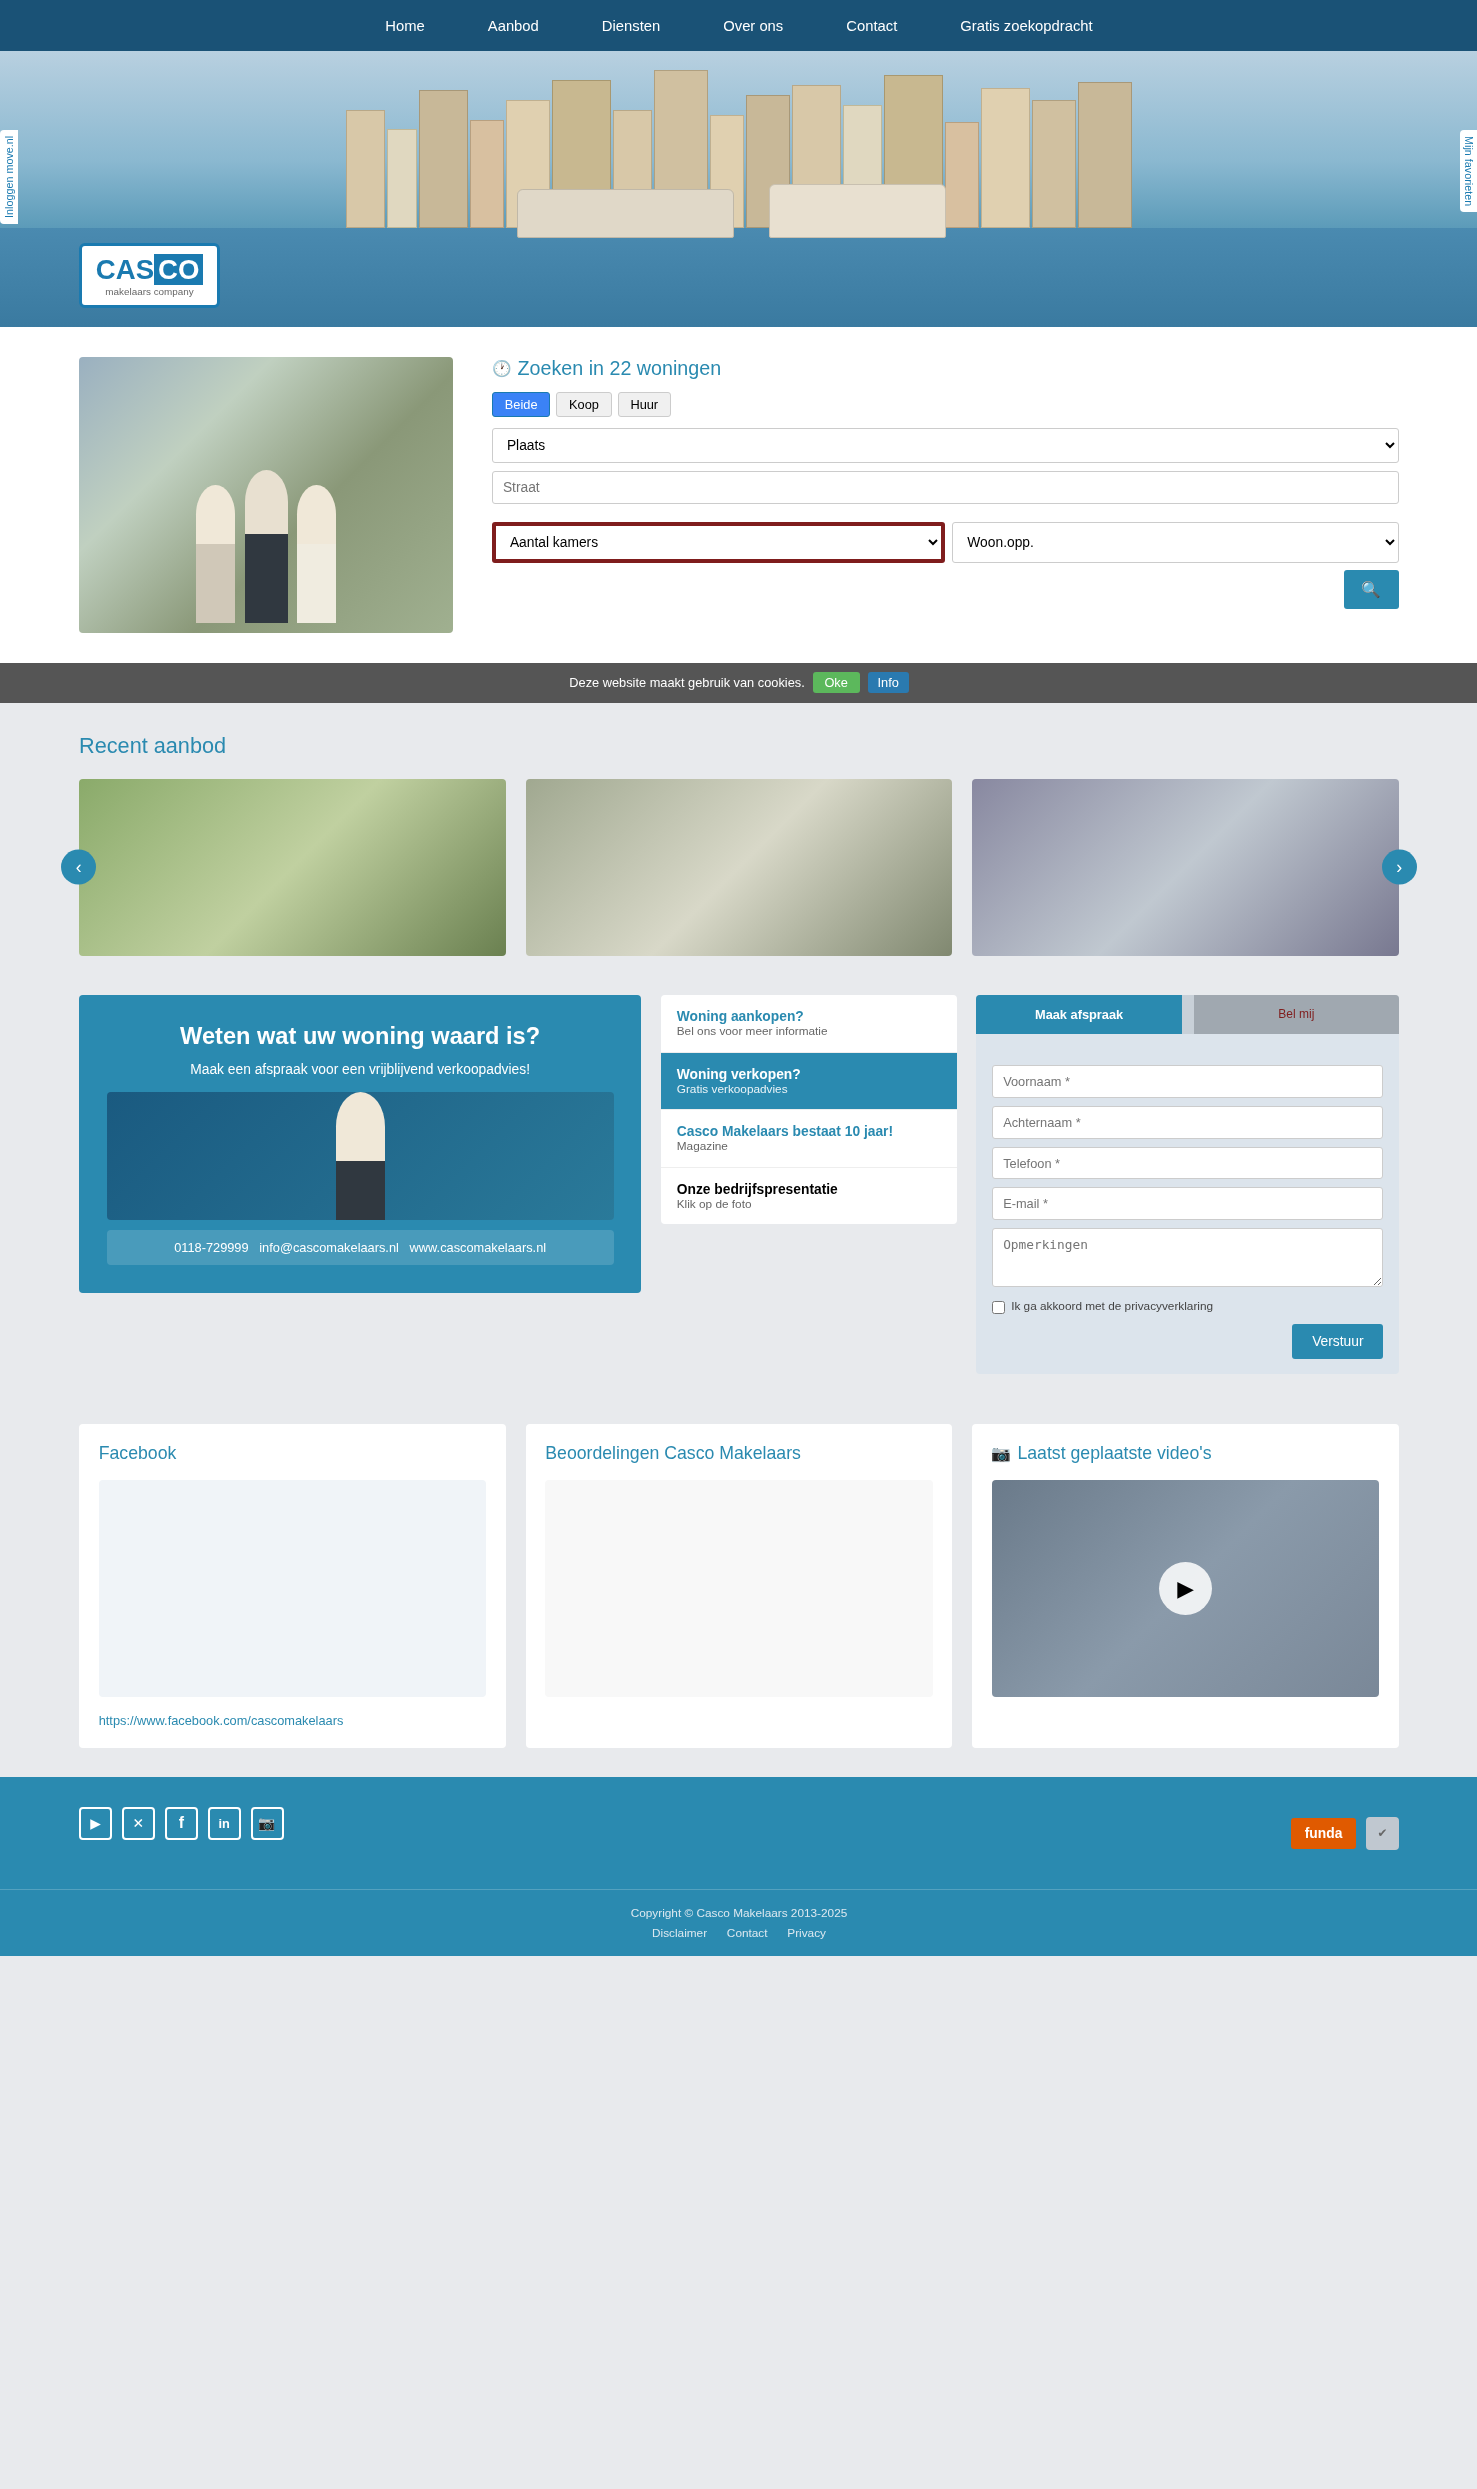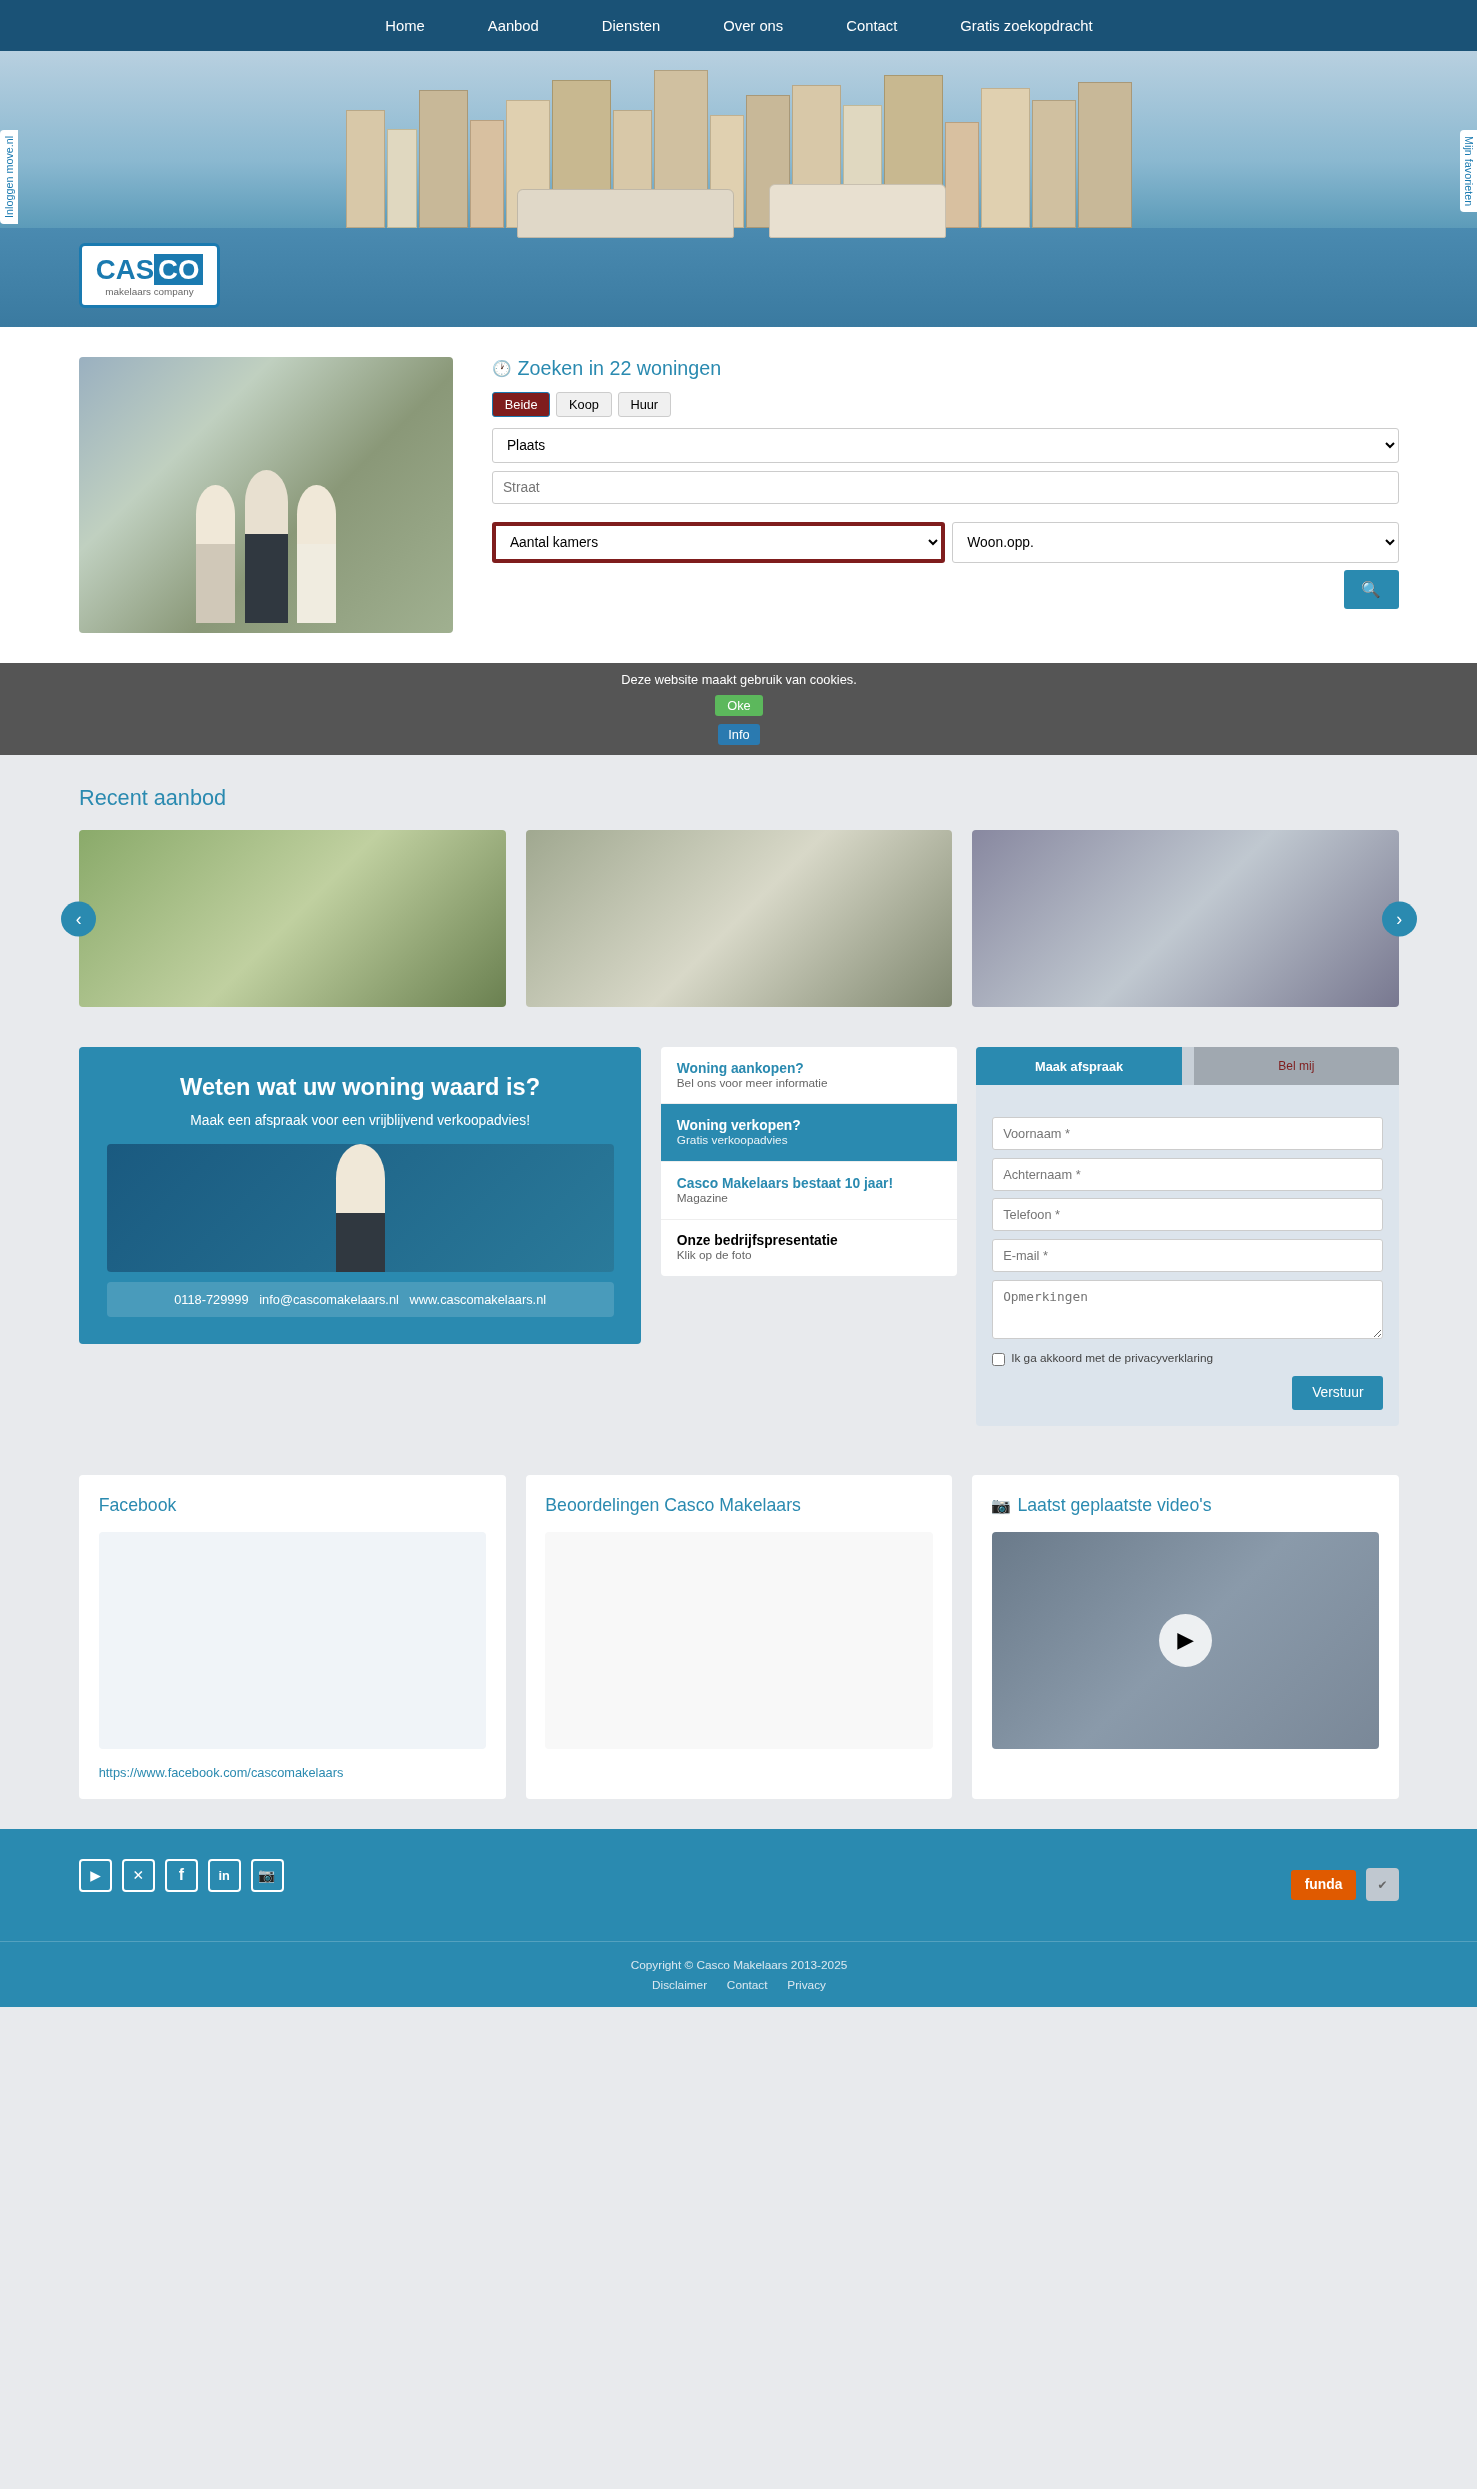--- a/index.html
+++ b/index.html
@@ -11,27 +11,27 @@
     .logo-badge { position: absolute; bottom: 19.7px; left: 79px; background: #fff; border: 3px solid #1a7ab0; border-radius: 5.9px; padding: 7.9px 13.8px; }
     .side-login { position: absolute; left: 0; top: 79px; writing-mode: vertical-rl; transform: rotate(180deg); font-size: 10.8px; color: #1a7ab0; background: #fff; padding: 5.9px 3px; border-radius: 0 3.9px 3.9px 0; }
     .side-fav { position: absolute; right: 0; top: 79px; writing-mode: vertical-rl; font-size: 10.8px; color: #1a7ab0; background: #fff; padding: 5.9px 3px; border-radius: 3.9px 0 0 3.9px; }
 
     
     .search-section { background: #fff; padding: 29.6px 79px; display: flex; gap: 39px; align-items: flex-start; }
     .team-photo { width: 374px; height: 276px; background: linear-gradient(135deg, #8a9a7a, #b8c8a0, #7a8a6a); border-radius: 3.9px; flex-shrink: 0; position: relative; overflow: hidden; }
     .search-box { flex: 1; }
     .tab-row { display: flex; gap: 5.9px; margin-bottom: 11.8px; }
     .tab-btn { padding: 3.9px 11.8px; border: 1px solid #ccc; background: #f0f0f0; cursor: pointer; font-size: 12.8px; border-radius: 3px; }
-    .tab-btn.active { background: #7f1d1d; color: #fff; border-color: #1a7ab0; }
+    .tab-btn.active { background: #3b82f6; color: #fff; border-color: #1a7ab0; }
     .search-input { width: 100%; border: 1px solid #ccc; padding: 7.9px 9.9px; margin-bottom: 7.9px; font-size: 13.8px; border-radius: 3px; }
     .search-select { flex: 1; border: 1px solid #ccc; padding: 7.9px 9.9px; font-size: 13.8px; border-radius: 3px; background: #fff; }
     .search-btn { background: #1a7ab0; color: #fff; border: none; padding: 9.9px 15.8px; cursor: pointer; border-radius: 3px; font-size: 15.8px; }
 
     
-    .cookie-bar { background: #555; color: #fff; text-align: center; padding: 9.9px; font-size: 12.8px; display: flex; align-items: center; justify-content: center; gap: 7.9px; flex-direction: column; }
+    .cookie-bar { background: #555; color: #fff; text-align: center; padding: 9.9px; font-size: 12.8px; display: flex; align-items: center; justify-content: center; gap: 7.9px; }
     .cookie-ok { background: #5cb85c; color: #fff; border: none; padding: 3px 11.8px; border-radius: 3px; cursor: pointer; font-size: 12.8px; }
     .cookie-info { background: #2a7ab0; color: #fff; border: none; padding: 3px 9.9px; border-radius: 3px; cursor: pointer; font-size: 12.8px; }
 
     
     .recent-section { background: #e8eaed; padding: 29.6px 59px; }
     .section-title { font-size: 21.7px; color: #2a8ab0; margin-bottom: 19.7px; }
     .carousel { position: relative; }
     .cards-row { display: flex; gap: 19.7px; }
     .property-card { flex: 1; background: #fff; border-radius: 3.9px; overflow: hidden; }
     .card-img-1 { background: linear-gradient(135deg, #8a9a7a, #c8d0a0, #7a8060); }

